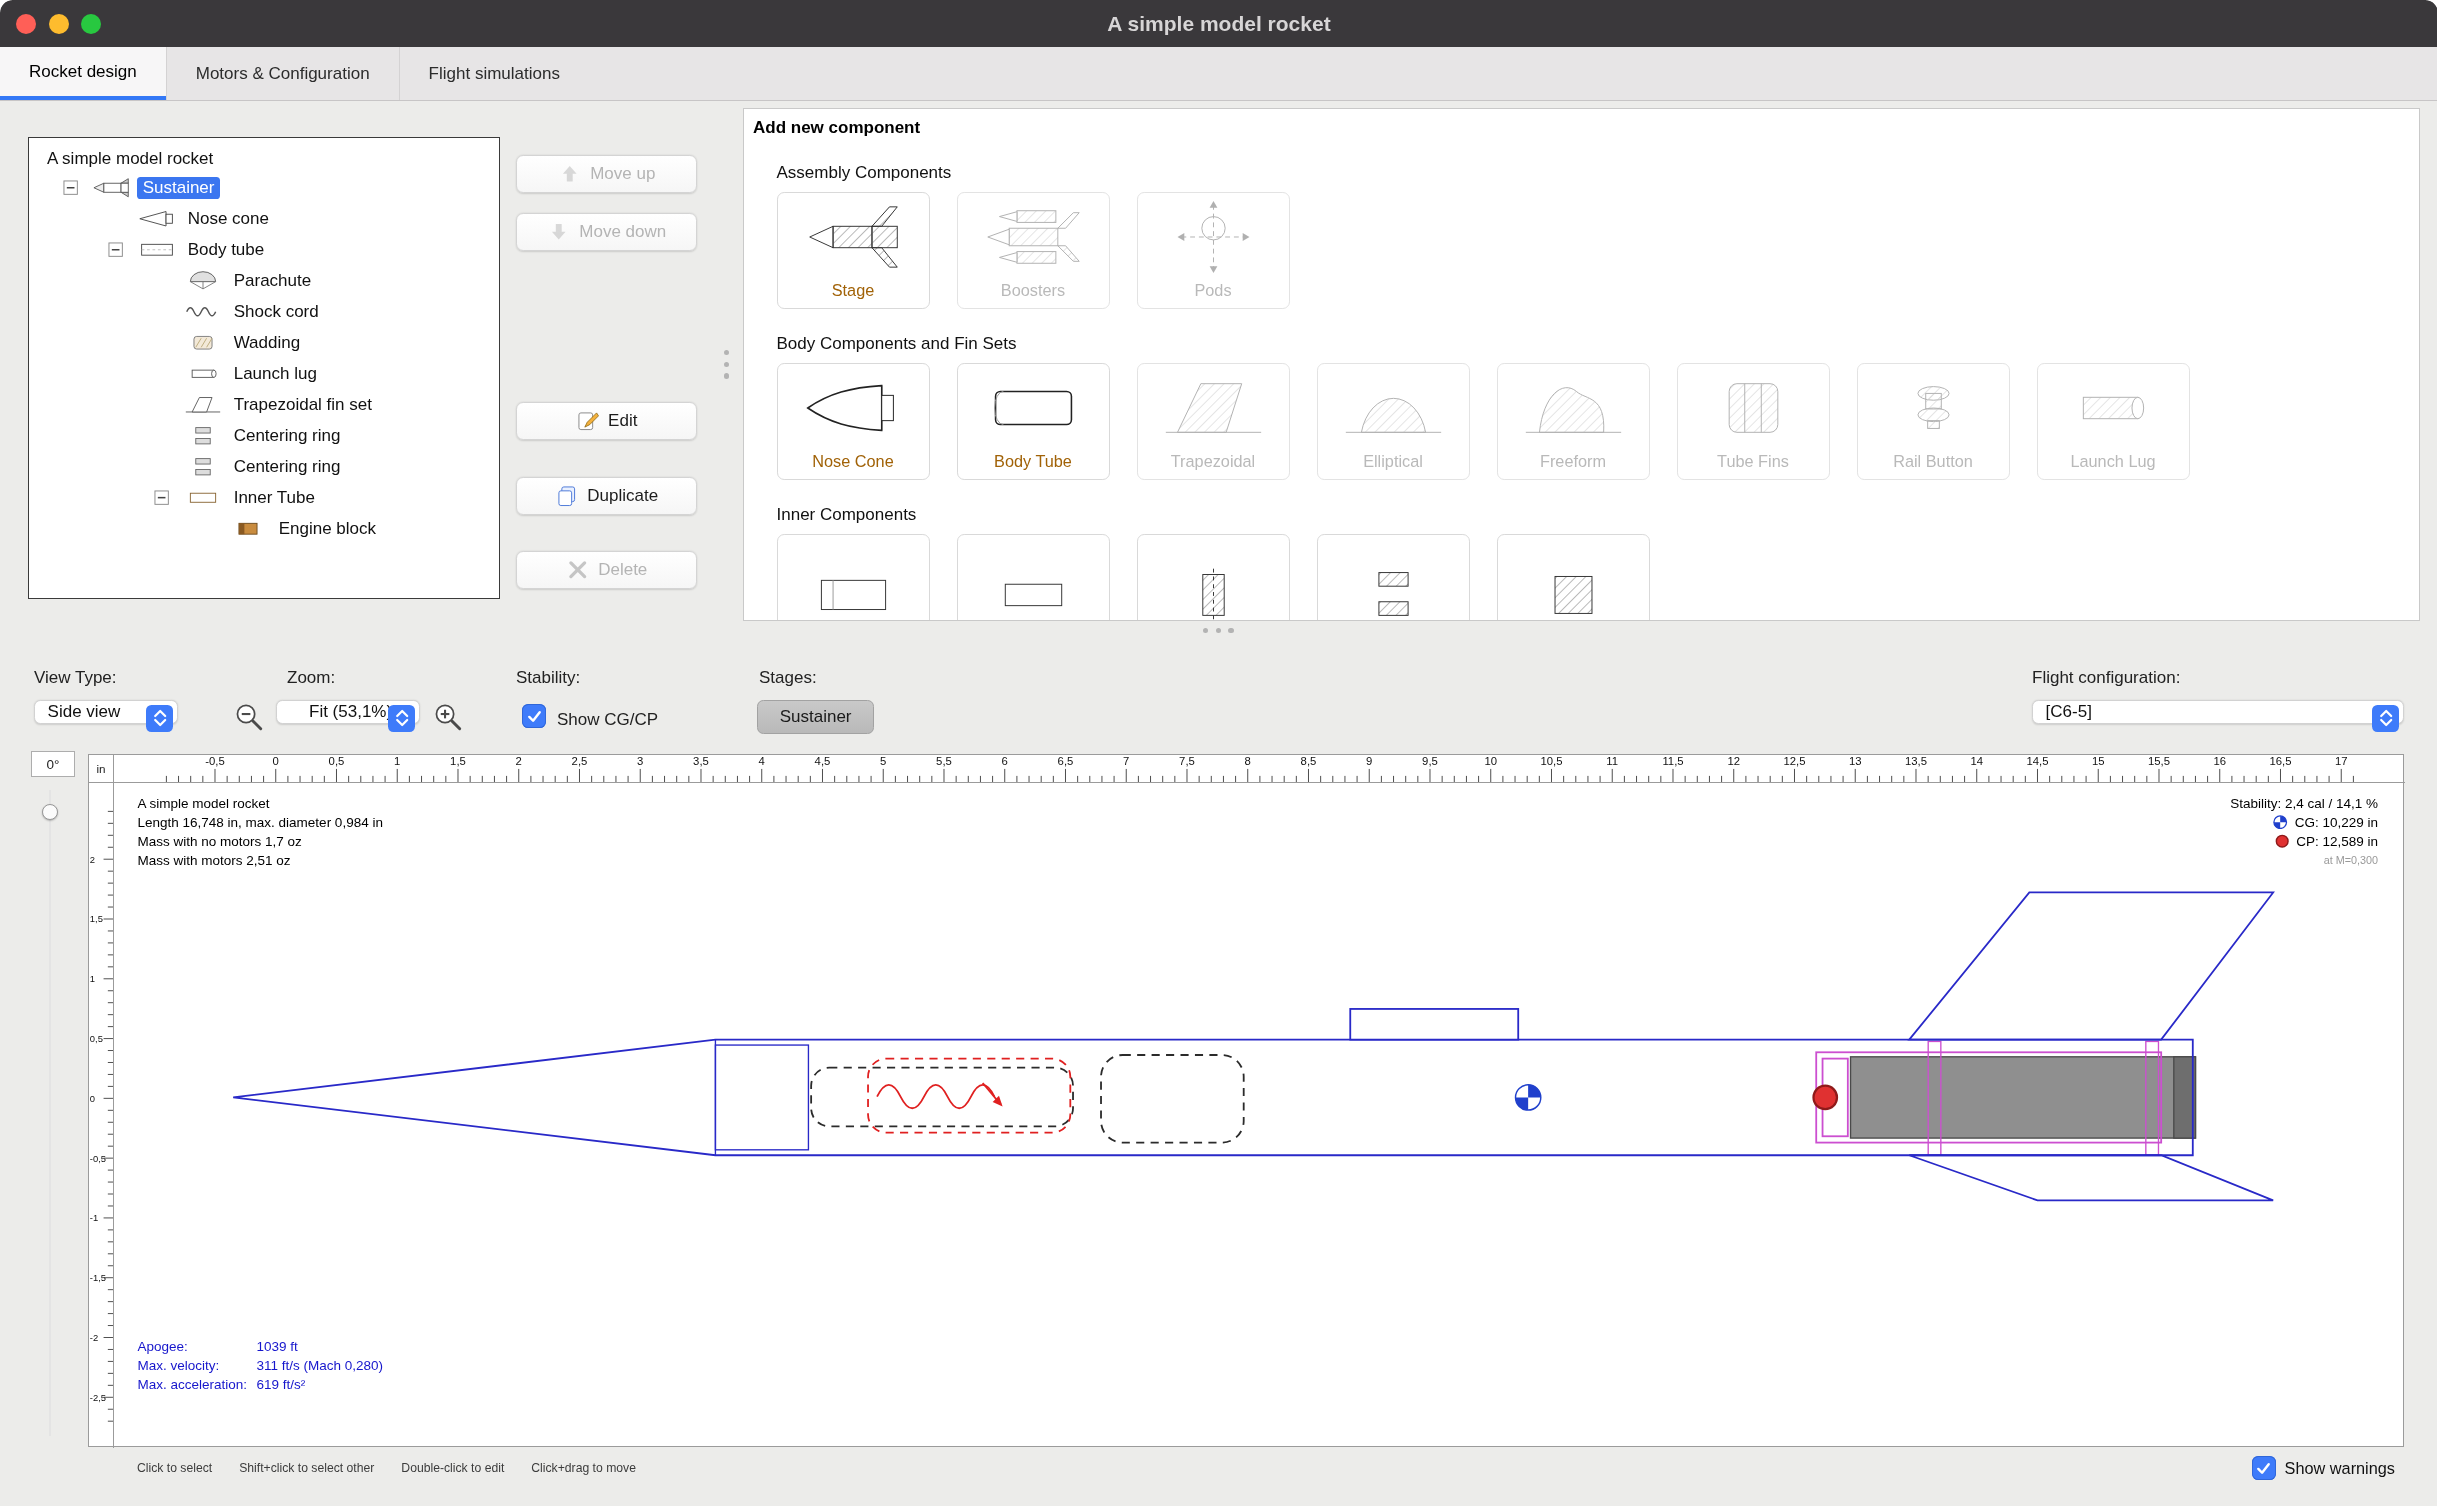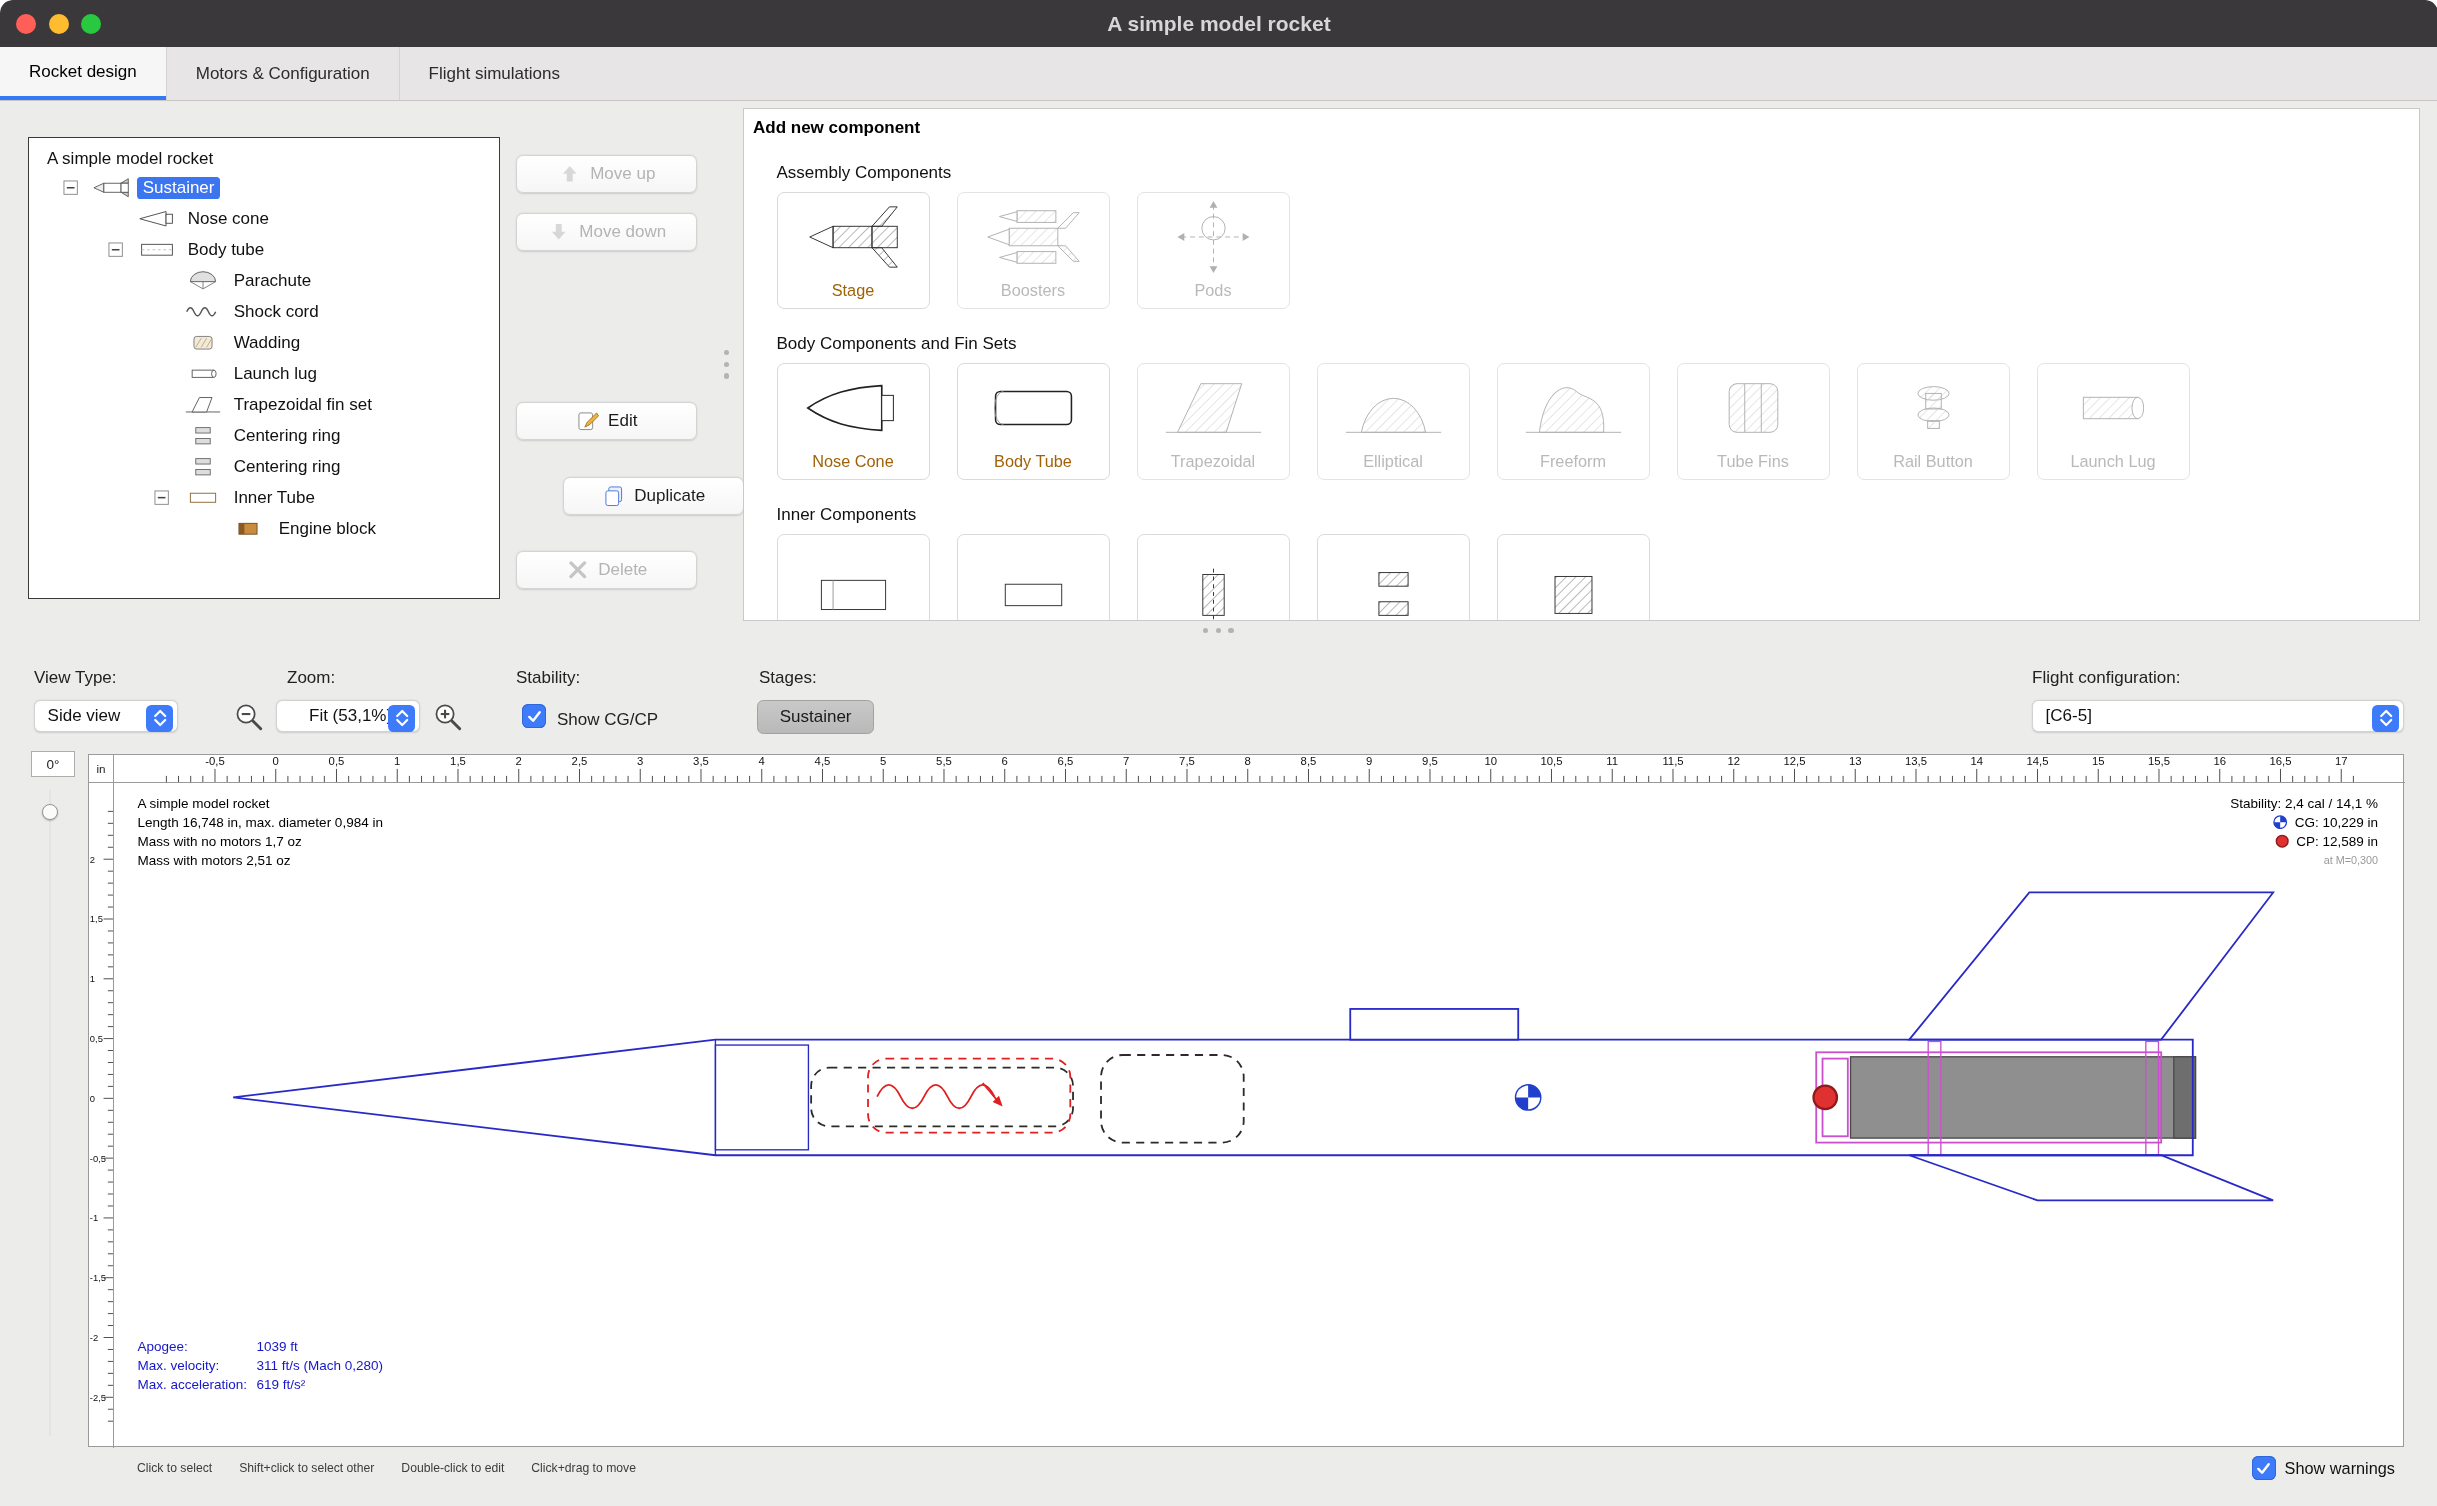--- a/index.html
+++ b/index.html
@@ -49,21 +49,21 @@
   .card.disabled .card-label { color:#b9b9b9; }
   .card.disabled .card-icon { opacity:.38; }
 
   
   .dots-v { position:absolute; left:724px; top:350px; display:flex; flex-direction:column; gap:6.3px; }
   .dots-h { position:absolute; left:1203px; top:628px; display:flex; gap:7.2px; }
   .dot { width:5.4px; height:5.4px; border-radius:50%; background:#b3b3b3; }
 
   
   .ctl-label { position:absolute; font-size:17px; color:#222; }
-  .select { position:absolute; height:32px; background:#fff; border:0.9px solid #d2d2d2; border-radius:6.3px; box-shadow:0 0.9px 1.8px rgba(0,0,0,.13); font-size:17px; color:#111; display:flex; align-items:center; padding:0 40px 0 12.6px; white-space:nowrap; }
+  .select { position:absolute; height:24px; background:#fff; border:0.9px solid #d2d2d2; border-radius:6.3px; box-shadow:0 0.9px 1.8px rgba(0,0,0,.13); font-size:17px; color:#111; display:flex; align-items:center; padding:0 40px 0 12.6px; white-space:nowrap; }
   .stepper { position:absolute; right:3.6px; top:3.6px; width:27px; height:27px; background:#3e7bfa; border-radius:5.4px; display:flex; align-items:center; justify-content:center; }
   .stepper svg { width:14.4px; height:18px; }
   .iconbtn { position:absolute; width:32.5px; height:32.5px; display:flex; align-items:center; justify-content:center; }
   .iconbtn svg { width:31px; height:31px; }
   .checkbox { position:absolute; width:24.4px; height:24.4px; border-radius:6.3px; background:#3e7bfa; display:flex; align-items:center; justify-content:center; box-shadow:inset 0 0 0 0.9px #2f66d8; }
   .checkbox svg { width:17px; height:17px; }
   .stage-btn { position:absolute; height:34px; padding:0 21.7px; background:linear-gradient(#c9c9c9,#b9b9b9); border:0.9px solid #a2a2a2; border-radius:6.3px; font-size:17px; color:#1a1a1a; display:flex; align-items:center; }
 
   
   .rotation-box { position:absolute; left:31px; top:751px; width:44px; height:26px; background:#fff; border:0.9px solid #adadad; font-size:13.5px; color:#222; display:flex; align-items:center; justify-content:center; }
@@ -279,21 +279,21 @@
       </div>
       <div class="abtn" style="top: 402px;">
         <span class="aicon">
           <svg viewBox="0 0 24 24">
             <rect x="3" y="4" width="14" height="17" rx="2" fill="#fff" stroke="#8a8a8a"></rect>
             <path d="M21,4 L11.5,13.5 L9,18.5 L14,16 L23,7 Z" fill="#f4b13d" stroke="#8a6510" stroke-width="0.8"></path>
           </svg>
         </span>
         <span>Edit</span>
       </div>
-      <div class="abtn" style="top: 477px; margin-left: 47px;">
+      <div class="abtn" style="top: 477px;">
         <span class="aicon">
           <svg viewBox="0 0 24 24">
             <rect x="7" y="3" width="13" height="15" rx="2" fill="#eaf1ff" stroke="#4d79d8"></rect>
             <rect x="4" y="7" width="13" height="15" rx="2" fill="#fff" stroke="#4d79d8"></rect>
           </svg>
         </span>
         <span>Duplicate</span>
       </div>
       <div class="abtn disabled" style="top: 551px;">
         <span class="aicon">

